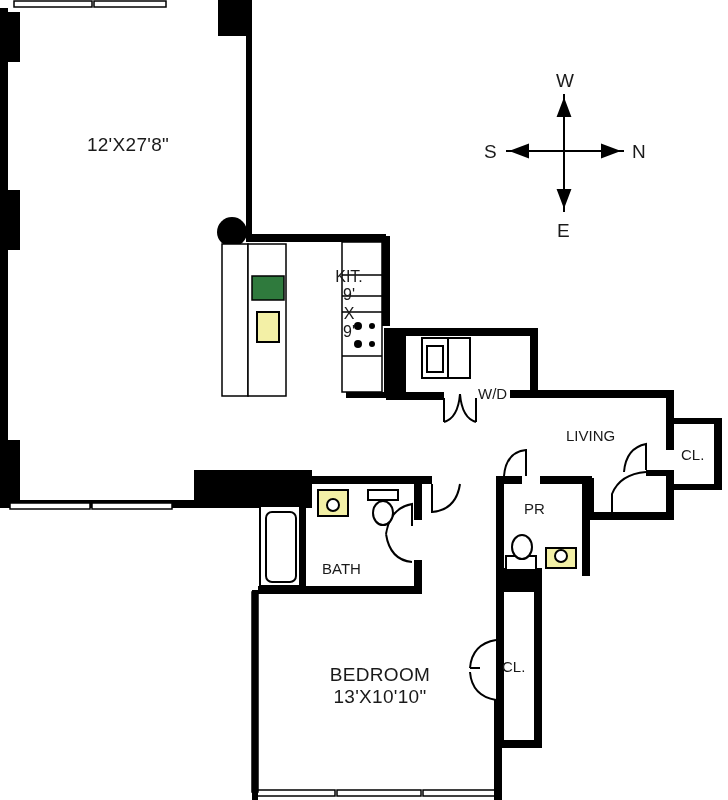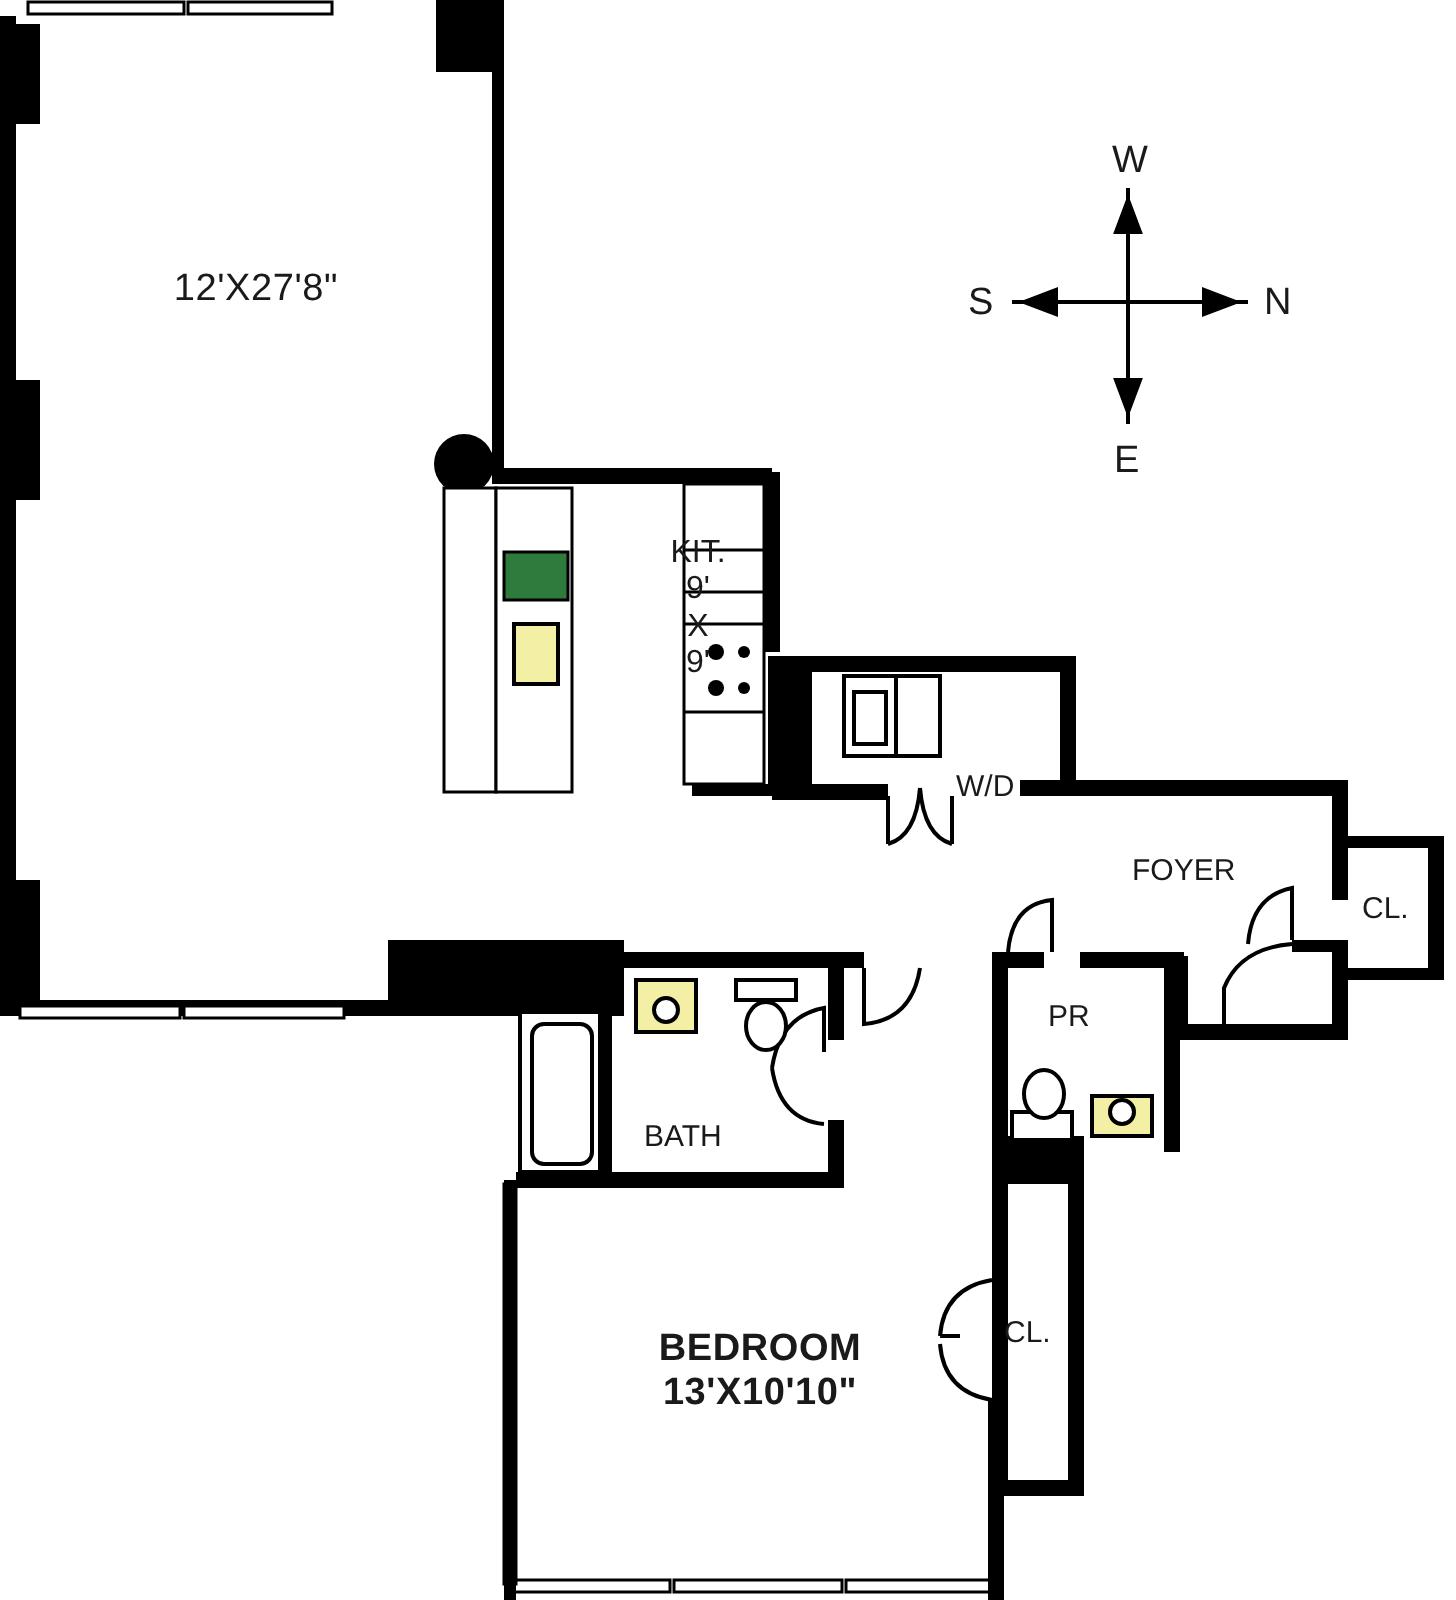--- a/index.html
+++ b/index.html
@@ -136,25 +136,25 @@
 <div class="lbl big" style="left:28px;top:134px;width:200px;">
   <div>12'X27'8"</div>
 </div>
 <div class="lbl med" style="left:294px;top:268px;width:40px;margin-left:35px;">
   <div>KIT.</div>
   <div>9'</div>
   <div>X</div>
   <div>9'</div>
 </div>
 <div class="lbl sm" style="left:478px;top:352px;margin-top:33px;">W/D</div>
-<div class="lbl sm" style="left:566px;top:427px;">FOYER</div>
+<div class="lbl sm" style="left:566px;top:427px;">LIVING</div>
 <div class="lbl sm" style="left:681px;top:446px;">CL.</div>
 <div class="lbl sm" style="left:524px;top:500px;">PR</div>
 <div class="lbl sm" style="left:322px;top:560px;">BATH</div>
-<div class="lbl big" style="left:300px;top:664px;width:160px;font-weight:bold;">
+<div class="lbl big" style="left:300px;top:664px;width:160px;">
   <div>BEDROOM</div>
   <div>13'X10'10"</div>
 </div>
 <div class="lbl sm" style="left:502px;top:658px;">CL.</div>
 
 <div class="lbl big" style="left:556px;top:70px;">W</div>
 <div class="lbl big" style="left:484px;top:141px;">S</div>
 <div class="lbl big" style="left:632px;top:141px;">N</div>
 <div class="lbl big" style="left:557px;top:220px;">E</div>
 

